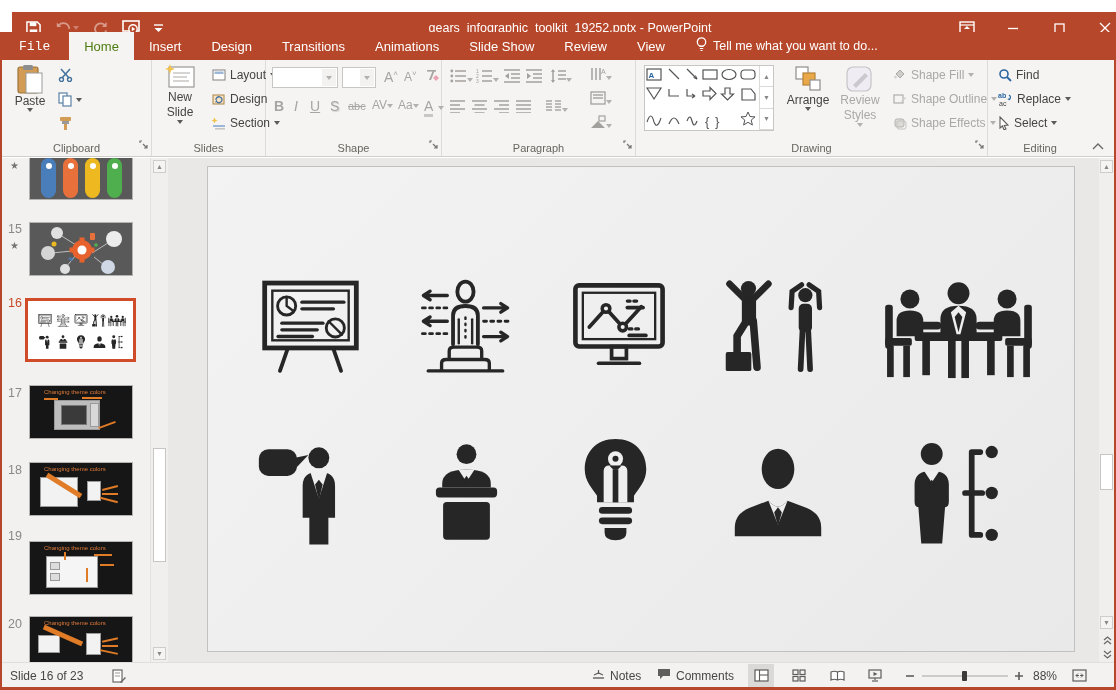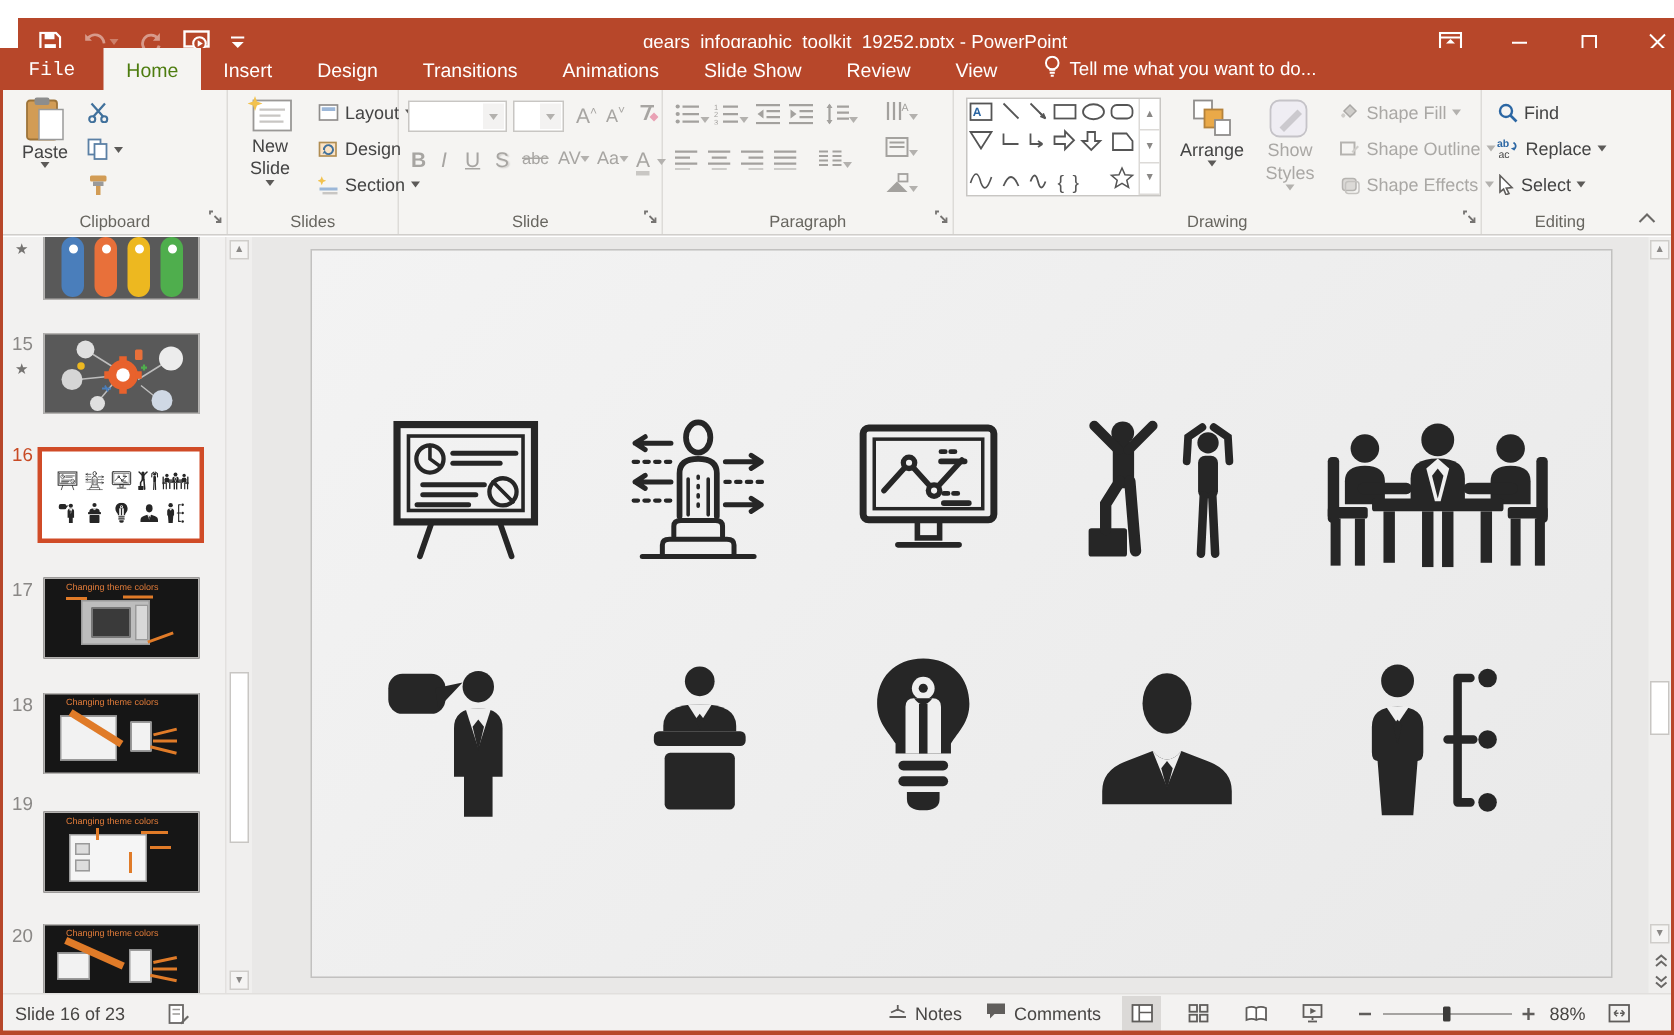--- a/index.html
+++ b/index.html
@@ -421,21 +421,21 @@
         </svg></span>
     <span class="fontglyph" style="left:8px;top:38px;font-weight:bold">B</span>
     <span class="fontglyph" style="left:28px;top:38px;font-style:italic">I</span>
     <span class="fontglyph" style="left:44px;top:38px;text-decoration:underline">U</span>
     <span class="fontglyph" style="left:64px;top:38px;text-shadow:1px 1px 1px #d0cecb">S</span>
     <span class="fontglyph" style="left:82px;top:40px;font-size:11px;text-decoration:line-through">abc</span>
     <span class="fontglyph" style="left:106px;top:38px;font-size:12px"><span>AV</span><span class="caret dis"></span></span>
     <span class="fontglyph" style="left:132px;top:38px;font-size:12px"><span>Aa</span><span class="caret dis"></span></span>
     <span class="fontglyph" style="left:158px;top:38px;border-bottom:3px solid #c9c7c4"><span>A</span></span>
     <span class="caret dis abs" style="left:172px;top:46px"></span>
-    <div class="grp-label">Slide</div>
+    <div class="grp-label">Shape</div>
     <span class="launcher"><svg width="9" height="9" viewBox="0 0 9 9">
           <path d="M1 3 V1 H3 M4 4 L8 8 M8 5 V8 H5" stroke="#767472" stroke-width="1.2" fill="none"></path>
         </svg></span>
   </div>
 
   <div class="group" style="left:440px;width:194px">
     <span class="abs" style="left:8px;top:9px"><svg width="17" height="14" viewBox="0 0 17 14">
           <g stroke="#a3a19e" stroke-width="1.5">
             <line x1="5" y1="2" x2="16" y2="2"></line>
             <line x1="5" y1="7" x2="16" y2="7"></line>
@@ -594,21 +594,21 @@
           <rect x="16" y="15" width="10" height="10" fill="#fff" stroke="#8f8d8b" stroke-width="1.2"></rect>
         </svg>
       <span>Arrange</span>
       <span class="caret"></span>
     </div>
     <div class="bigbtn" style="left:200px;top:5px;width:48px">
       <svg width="30" height="28" viewBox="0 0 30 28">
           <rect x="2" y="2" width="24" height="24" rx="6" fill="#efedf3" stroke="#c5c3c8" stroke-width="1.2"></rect>
           <path d="M8 20 L20 8 l3 3 L11 23 Z" fill="#cbc9ce"></path>
         </svg>
-      <span class="dis-txt" style="width:44px;line-height:1.25">Show Styles</span>
+      <span class="dis-txt" style="width:44px;line-height:1.25">Review Styles</span>
       <span class="caret dis"></span>
     </div>
     <div class="smallbtn" style="left:256px;top:8px">
         <svg width="15" height="14" viewBox="0 0 15 14">
           <path d="M4 6 L8 2 L12 6 L8 10 Z" fill="#cfcdca" stroke="#aaa8a5" stroke-width="1"></path>
           <path d="M2 9 q1.5 3 3 0 q-1.5 -3 -3 0" fill="#cfcdca"></path>
         </svg>
         <span class="dis-txt">Shape Fill</span>
         <span class="caret dis"></span>
       </div>

